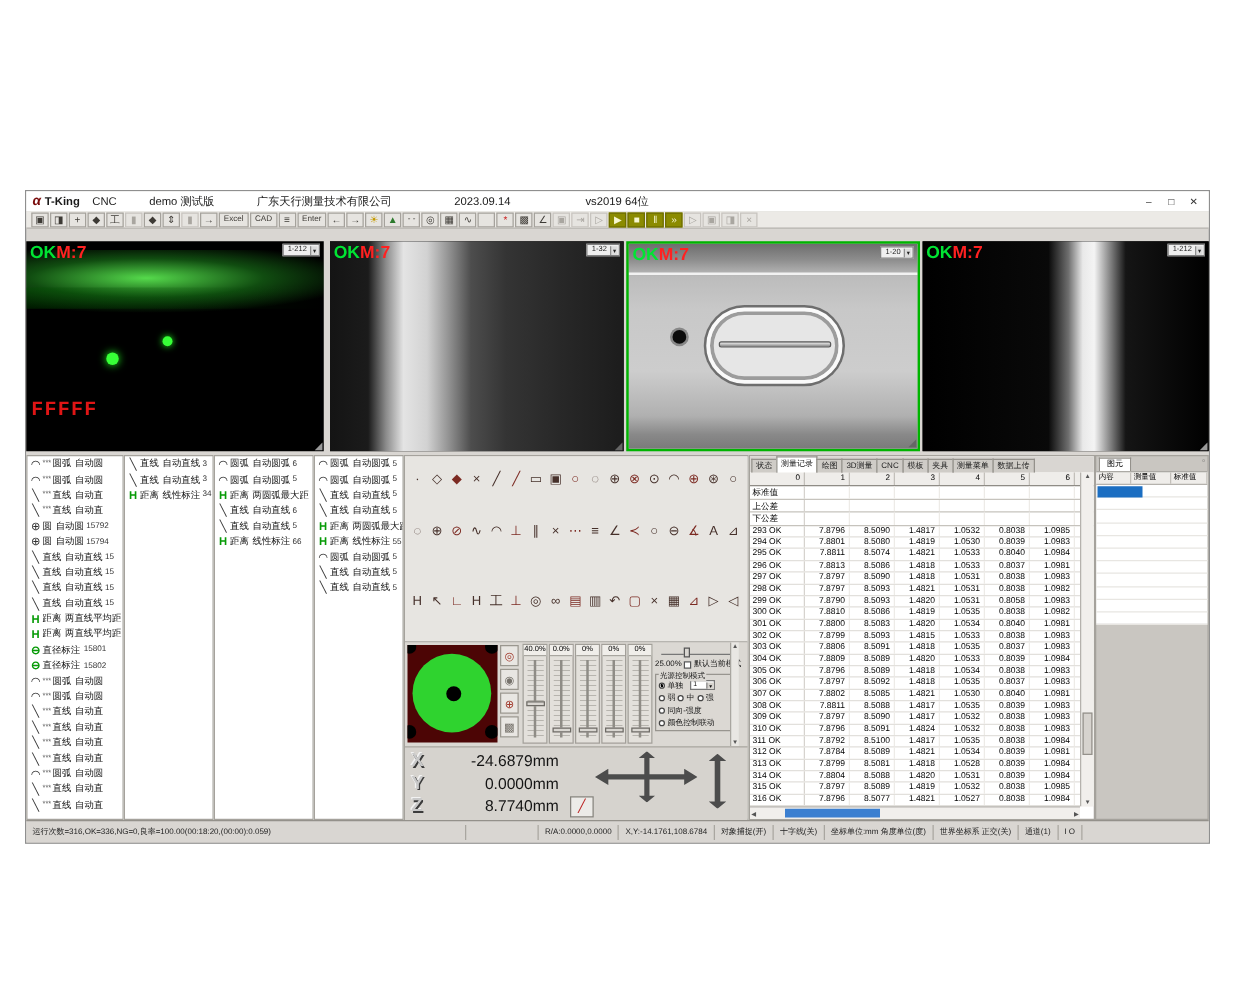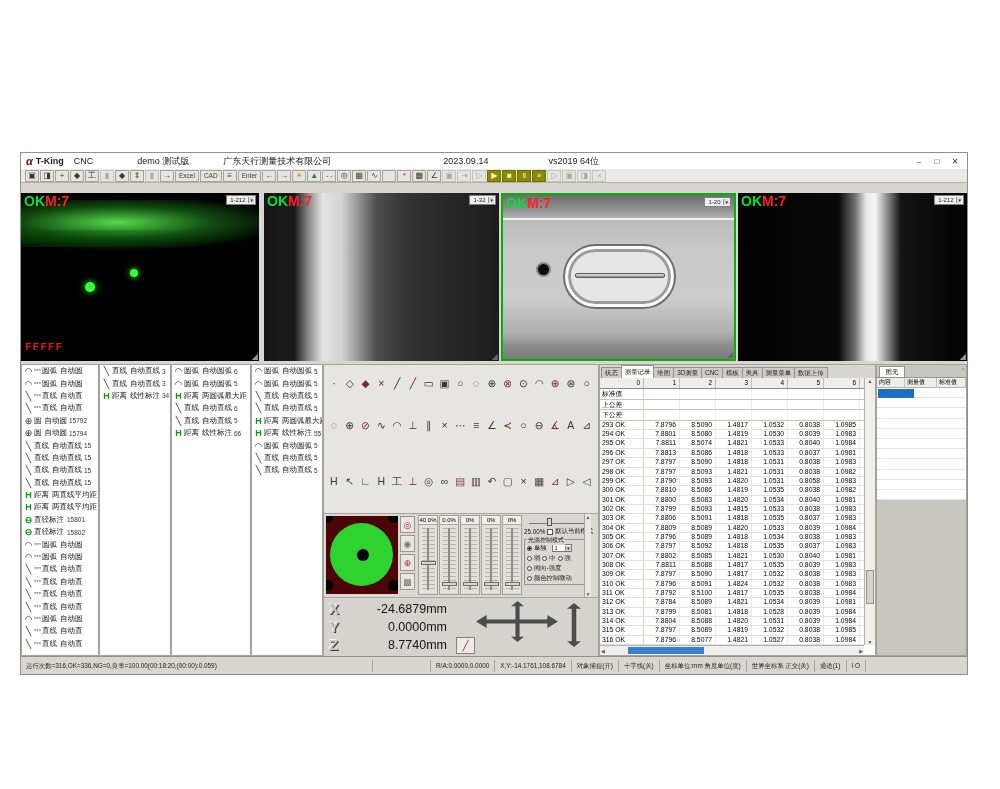--- a/index.html
+++ b/index.html
@@ -3,21 +3,21 @@
 <meta charset="utf-8">
 <style>
 *{box-sizing:border-box;margin:0;padding:0}
 body{font-family:"Liberation Sans",sans-serif;background:#fff}
 .screen{position:relative;width:1000px;height:789px;background:#fff;overflow:hidden}
 .app{position:absolute;left:20px;top:152px;width:948px;height:523px;background:#d9d6d2;border:1px solid #8f8f8f}
 
 .titlebar{height:16px;background:#fff;display:flex;align-items:center;font-size:9px;color:#1a1a1a;padding:0 2px;white-space:nowrap;overflow:hidden}
 .logo{color:#7a0c0c;font-weight:700;font-style:italic;font-size:11px;margin:0 3px}
 .t0{font-weight:700}.tt{margin-left:10px}
-.t2{margin-left:44px}.t3{margin-left:34px}.t4{margin-left:112px}.t5{margin-left:60px}.t6{margin-left:8px;color:#333}
+.t2{margin-left:26px}.t3{margin-left:34px}.t4{margin-left:50px}.t5{margin-left:60px}.t6{margin-left:8px;color:#333}
 .winbtns{margin-left:auto;display:flex;gap:6px;font-size:8px;color:#333;padding-right:4px}
 .winbtns span{width:12px;text-align:center;cursor:default}
 
 .menubar{height:10px;background:#f4f3f1;display:flex;align-items:center;gap:9px;padding-left:8px;font-size:7.5px;color:#222;border-bottom:1px solid #d0cdc8}
 
 .toolbar{height:14px;background:#eceae6;display:flex;align-items:center;gap:1px;padding-left:4px;border-bottom:1px solid #b3b0ab}
 .tb{height:12px;min-width:14px;font-size:8px;line-height:9px;border:1px solid #a5a29c;background:#e6e4e0;color:#3d3a35;text-align:center;font-family:"Liberation Sans",sans-serif}
 .tb.t{font-size:6.5px;padding:0 3px}
 .tb.o{background:#8b8b00;color:#f7f7cf;border-color:#6e6e00}
 .tb.y{color:#c59a00}.tb.g{color:#2c7a2c}.tb.r{color:#c22}.tb.d{color:#a9a6a0;border-color:#c7c4bf}
@@ -30,21 +30,21 @@
 .okline{position:absolute;top:0;left:3px;font-size:14px;font-weight:700;line-height:16px}
 .ok{color:#00e533}.mlab{color:#ff2121}
 .zoombox{position:absolute;top:2px;right:3px;height:10px;background:#efefef;border:1px solid #808080;font-size:6px;color:#222;display:flex;align-items:center;padding:0 1px 0 3px}
 .zoombox .dd{margin-left:3px;border-left:1px solid #909090;padding:0 1px;font-size:5px;background:#dcdcdc}
 .grip{position:absolute;right:1px;bottom:0;color:#9a9a9a;font-size:8px;line-height:8px}
 .cam2 .grip,.cam3 .grip{color:#666}
 .glow1{position:absolute;top:4%;left:-10%;width:120%;height:30%;background:radial-gradient(ellipse at 42% 45%,rgba(90,230,80,.95),rgba(30,140,30,.55) 40%,rgba(0,50,0,0) 72%)}
 .glow2{position:absolute;top:22%;left:0;width:100%;height:10%;background:linear-gradient(90deg,rgba(0,80,0,.35),rgba(0,40,0,0))}
 .dotA{position:absolute;left:27%;top:53%;width:10px;height:10px;border-radius:50%;background:#37ff37;box-shadow:0 0 7px #2f2}
 .dotB{position:absolute;left:46%;top:45%;width:8px;height:8px;border-radius:50%;background:#37ff37;box-shadow:0 0 6px #2f2}
-.ffff{position:absolute;left:4px;bottom:8px;color:#e01515;font-weight:700;font-size:11px;letter-spacing:1px;font-family:"Liberation Mono",monospace}
+.ffff{position:absolute;left:4px;bottom:24px;color:#e01515;font-weight:700;font-size:16px;letter-spacing:1px;font-family:"Liberation Mono",monospace}
 .cam2bg{position:absolute;inset:0;background:linear-gradient(90deg,#141414 0,#1b1b1b 13%,#8a8a8a 19%,#e4e4e4 25%,#d2d2d2 33%,#969696 40%,#4d4d4d 48%,#343434 60%,#282828 78%,#1c1c1c 100%)}
 .cam3bg{position:absolute;inset:0;background:linear-gradient(180deg,#6d6d6d 0,#8e8e8e 8%,#bcbcbc 16%,#c8c8c8 32%,#cdcdcd 62%,#b0b0b0 84%,#898989 93%,#7a7a7a 100%)}
 .edge3{position:absolute;top:14%;left:0;width:100%;height:2px;background:#f2f2f2}
 .slot{position:absolute;left:27%;top:31%;width:47%;height:37%;border-radius:999px;background:#e6e6e6;border:3px solid #fafafa;box-shadow:0 0 0 2px #6e6e6e,inset 0 0 0 3px #9c9c9c}
 .pin{position:absolute;left:31%;top:47.5%;width:39%;height:5px;background:linear-gradient(#eee,#8a8a8a);border:1px solid #5a5a5a;border-radius:2px}
 .hole{position:absolute;left:15%;top:42%;width:11px;height:11px;border-radius:50%;background:#0c0c0c;box-shadow:0 0 0 2px #888}
 .cam4bg{position:absolute;inset:0;background:linear-gradient(90deg,#000 0,#090909 44%,#6f6f6f 51%,#e9e9e9 56%,#f4f4f4 60%,#8f8f8f 65%,#151515 71%,#000 100%)}
 
 .work{position:absolute;top:211px;left:0;width:946px;height:292px;background:#d9d6d2}
 .listcol{position:absolute;top:0;height:292px;background:#fff;border:1px solid #a5a29c;overflow:hidden}

